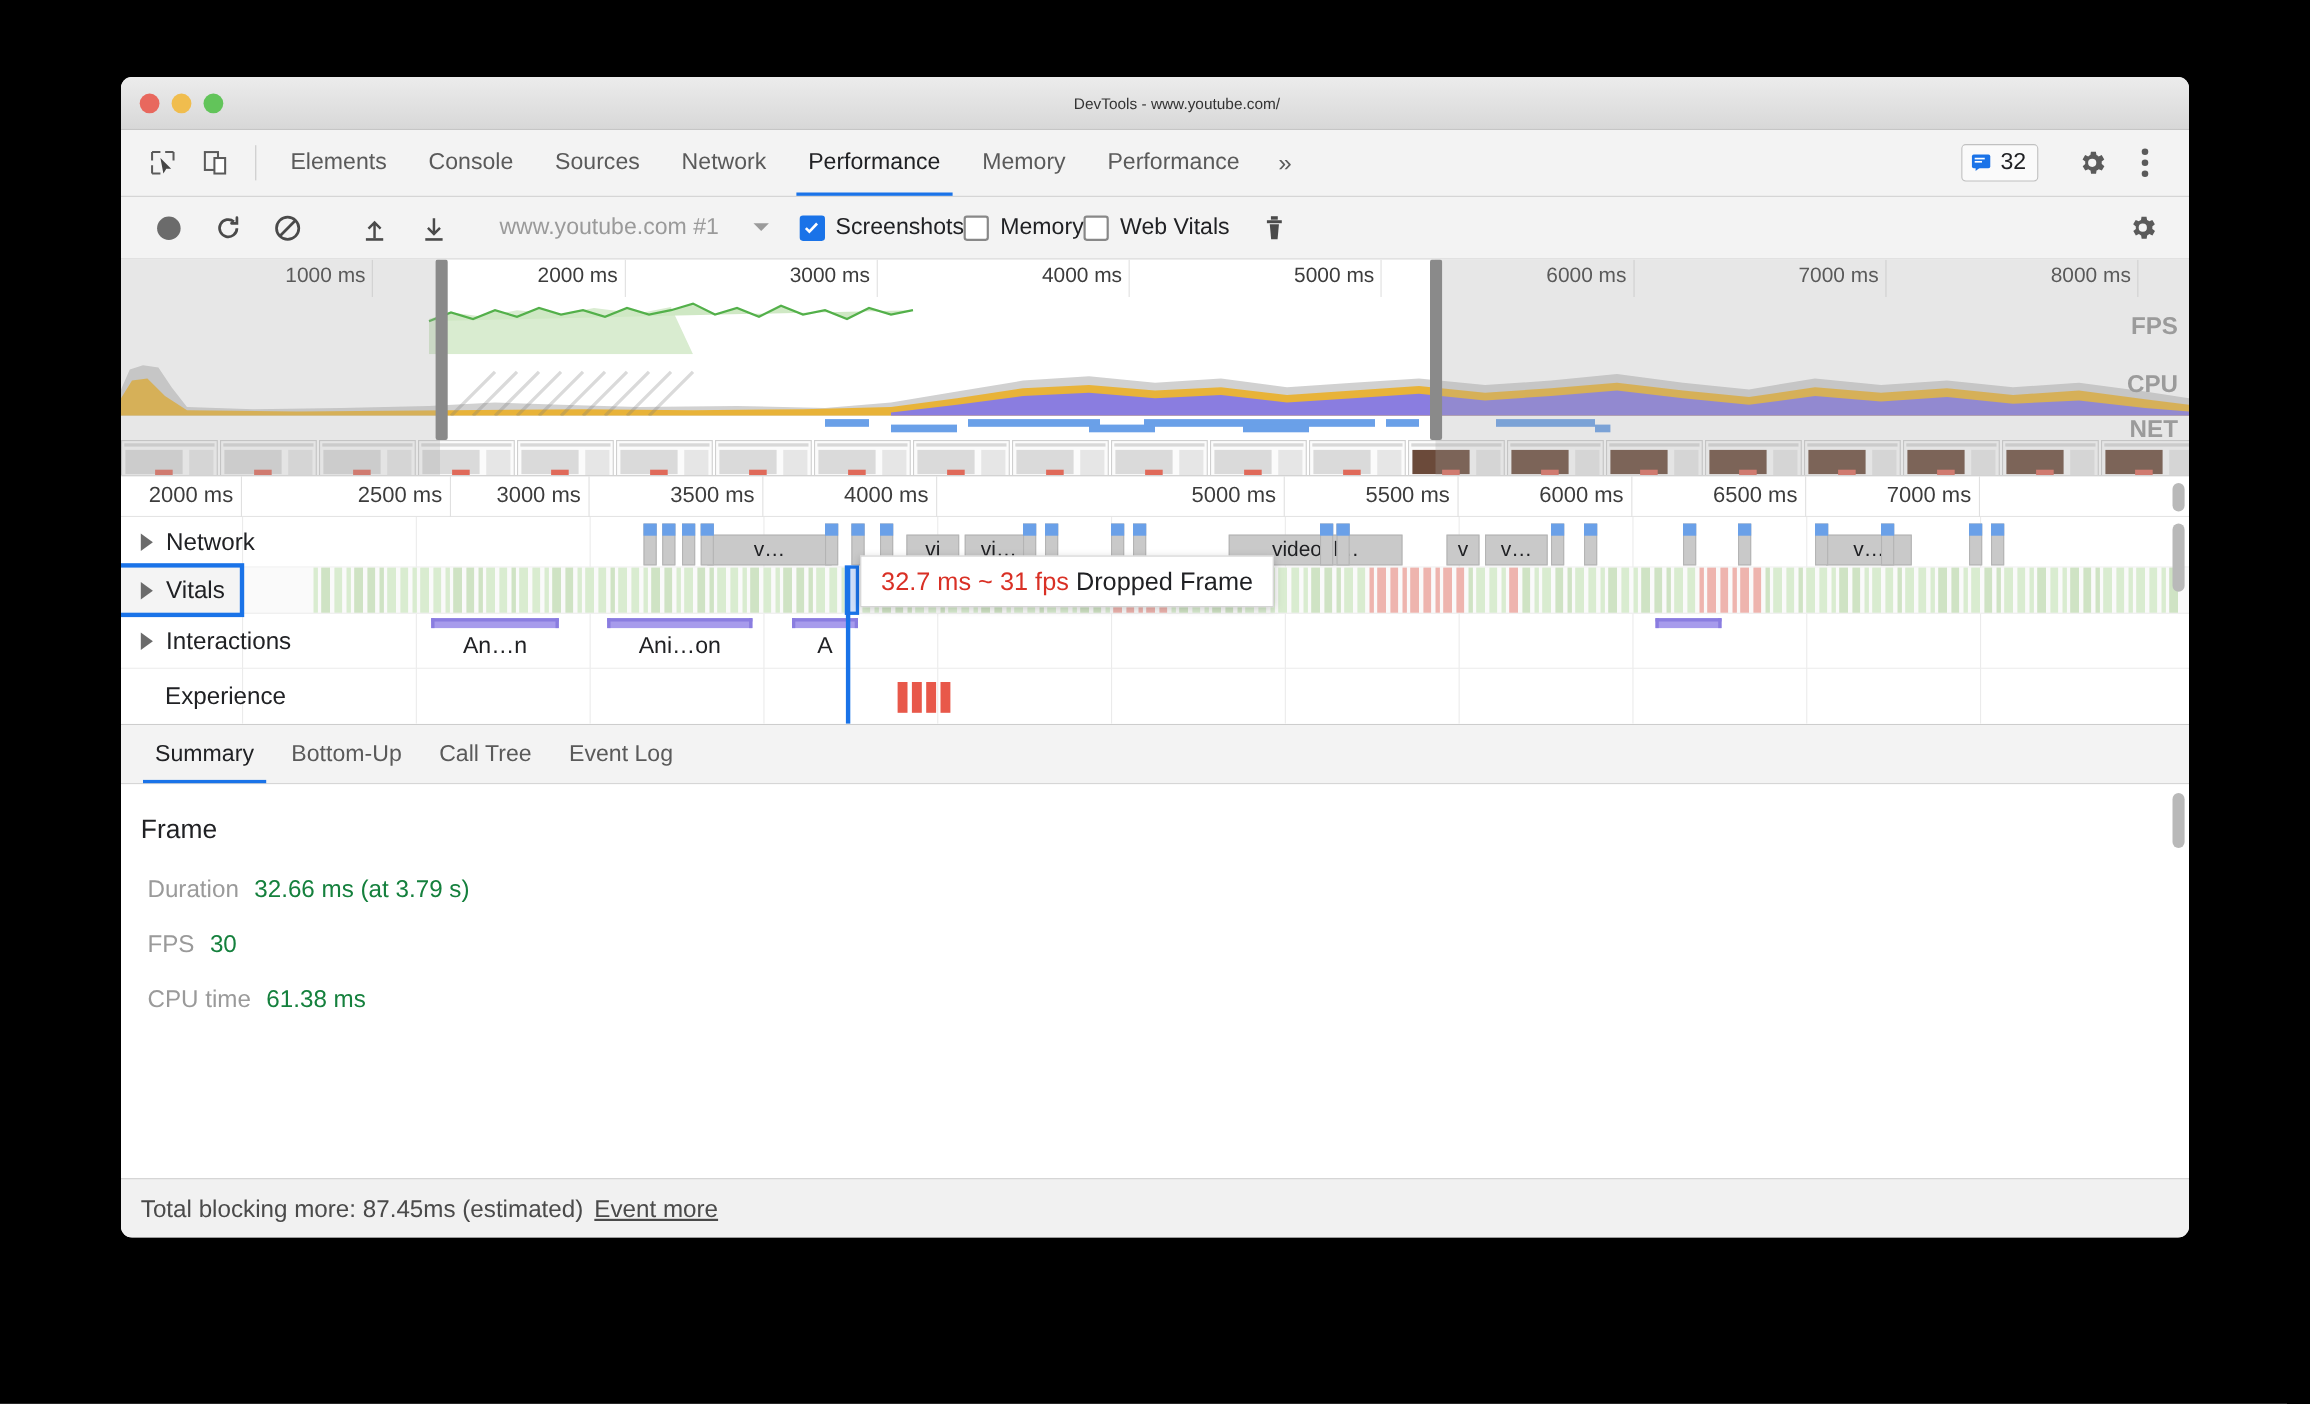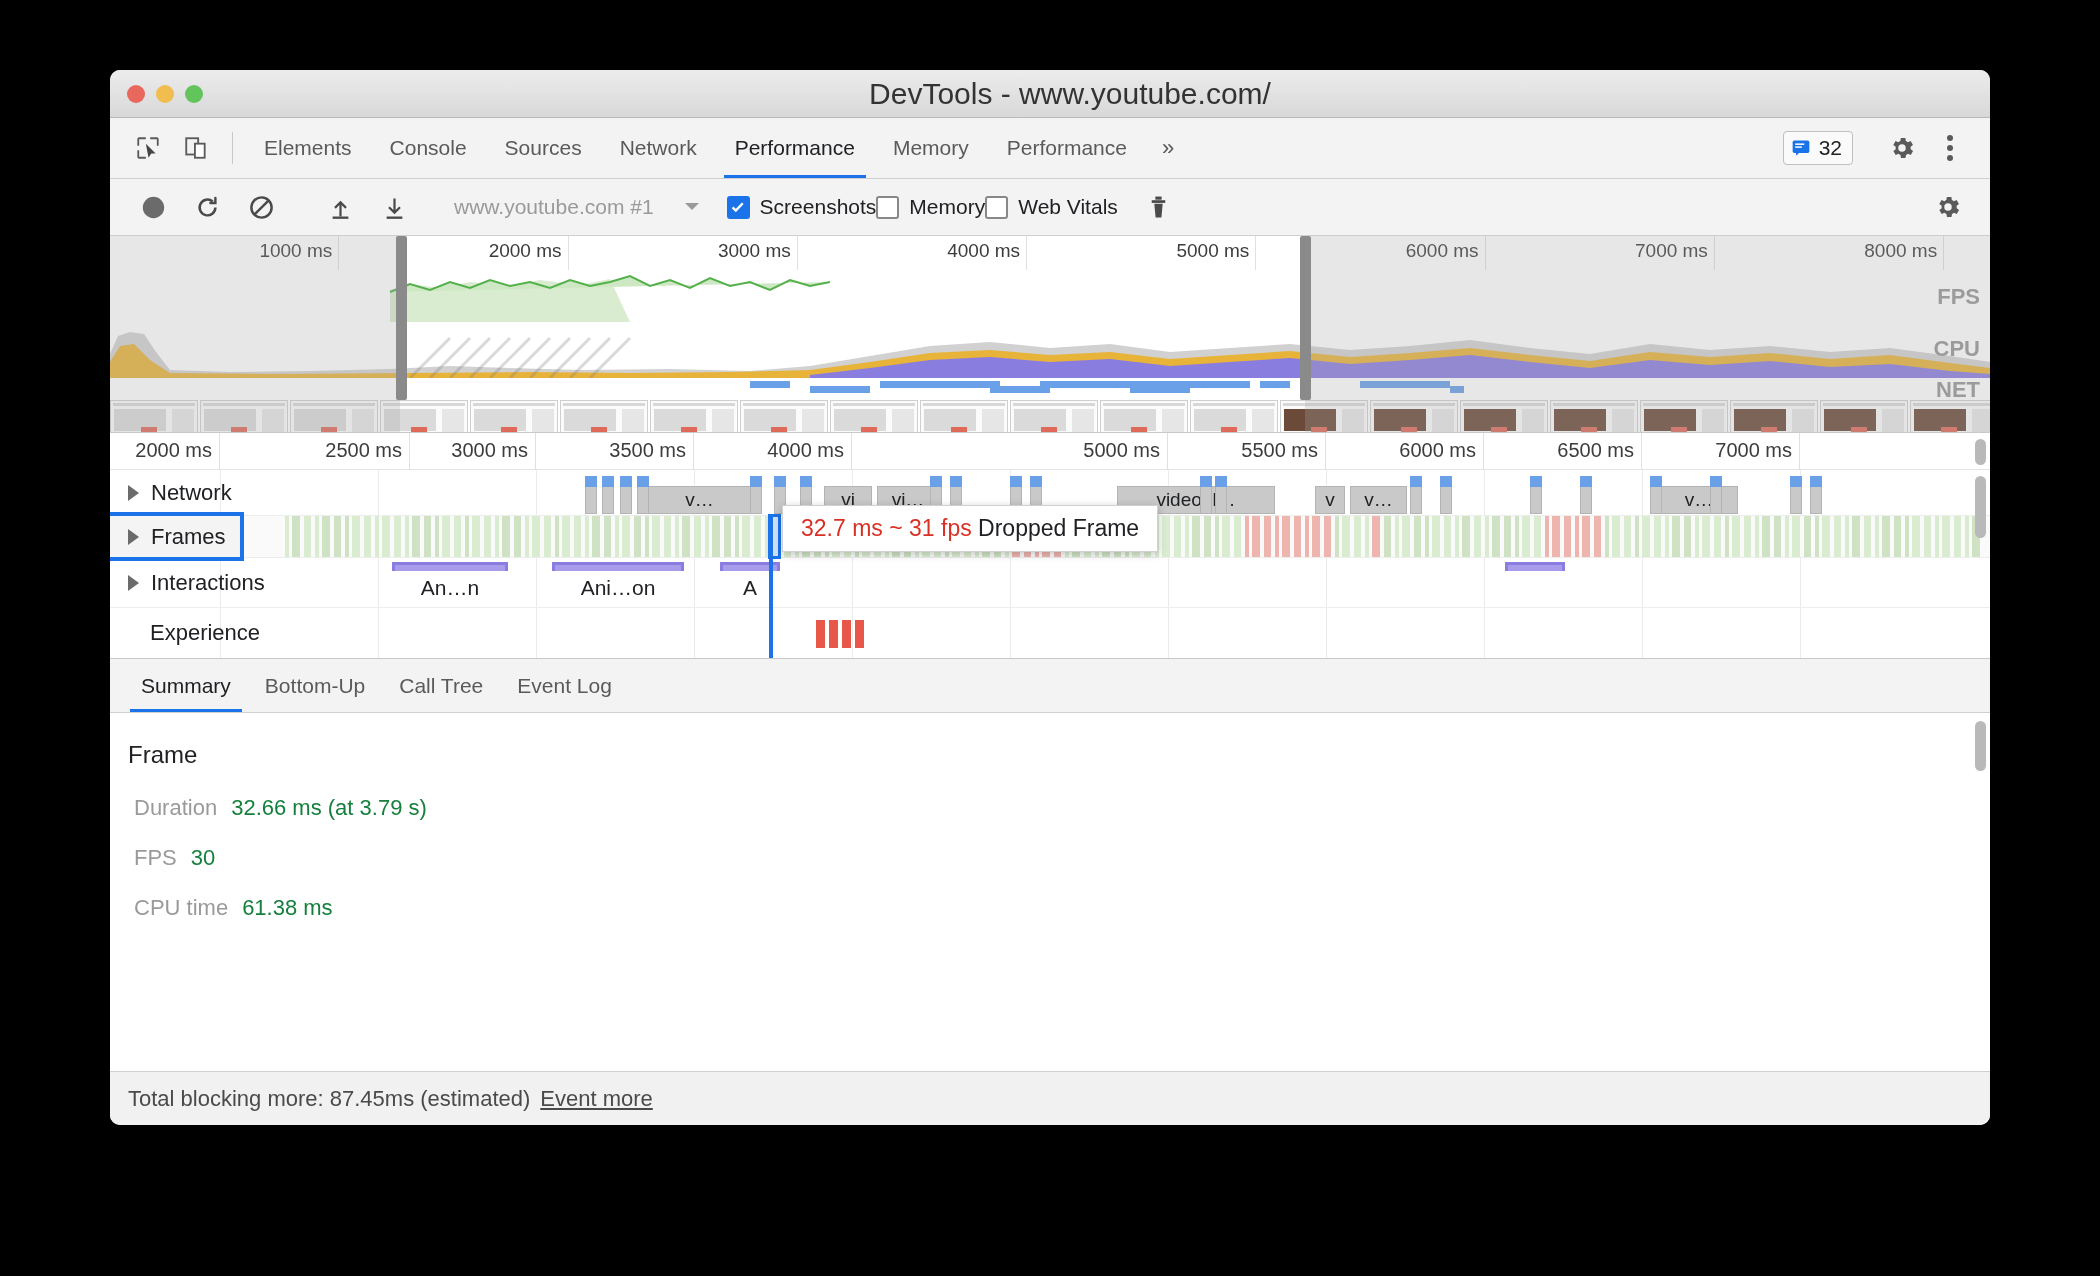--- a/index.html
+++ b/index.html
@@ -27,21 +27,21 @@
     display: flex; align-items: center;
     position: relative;
   }
   .traffic { display: flex; gap: 11px; margin-left: 17px; }
   .dot { width: 18px; height: 18px; border-radius: 50%; }
   .dot.red { background: #e8685e; }
   .dot.yellow { background: #f0bd4e; }
   .dot.green { background: #62c45a; }
   .title-text {
     position: absolute; left: 0; right: 0; text-align: center;
-    font-size: 30px; color: #333; margin-left: 40px;
+    font-size: 14px; color: #333; margin-left: 40px;
   }
   
   .tabbar {
     height: 61px; flex: 0 0 61px;
     background: #f3f3f3;
     border-bottom: 1px solid #cfcfcf;
     display: flex; align-items: stretch;
     padding-left: 14px;
   }
   .icon-btn {
@@ -865,21 +865,21 @@
           <div class="frm ok" style="left: 1802px; width: 8px;"></div>
           <div class="frm ok" style="left: 1814px; width: 7px;"></div>
           <div class="frm ok" style="left: 1825px; width: 4px;"></div>
           <div class="frm ok" style="left: 1832px; width: 8px;"></div>
           <div class="frm ok" style="left: 1844px; width: 7px;"></div>
           <div class="frm ok" style="left: 1855px; width: 4px;"></div>
           <div class="frm partial" style="left: 1862px; width: 8px;"></div>
         </div>
       <div class="track-head" style="background:#f4f4f4;padding-right:14px;outline:4px solid #1a73e8;">
         <div class="tri"></div>
-        <div class="tname">Frames</div>
+        <div class="tname">Vitals</div>
       </div>
       <div class="sel-frame" style="left:658px;"></div>
     </div>
 
     <div class="track-row" style="top:88px;height:50px;">
       <div class="track-head">
         <div class="tri"></div>
         <div class="tname">Interactions</div>
       </div>
       <div id="interEvents">

